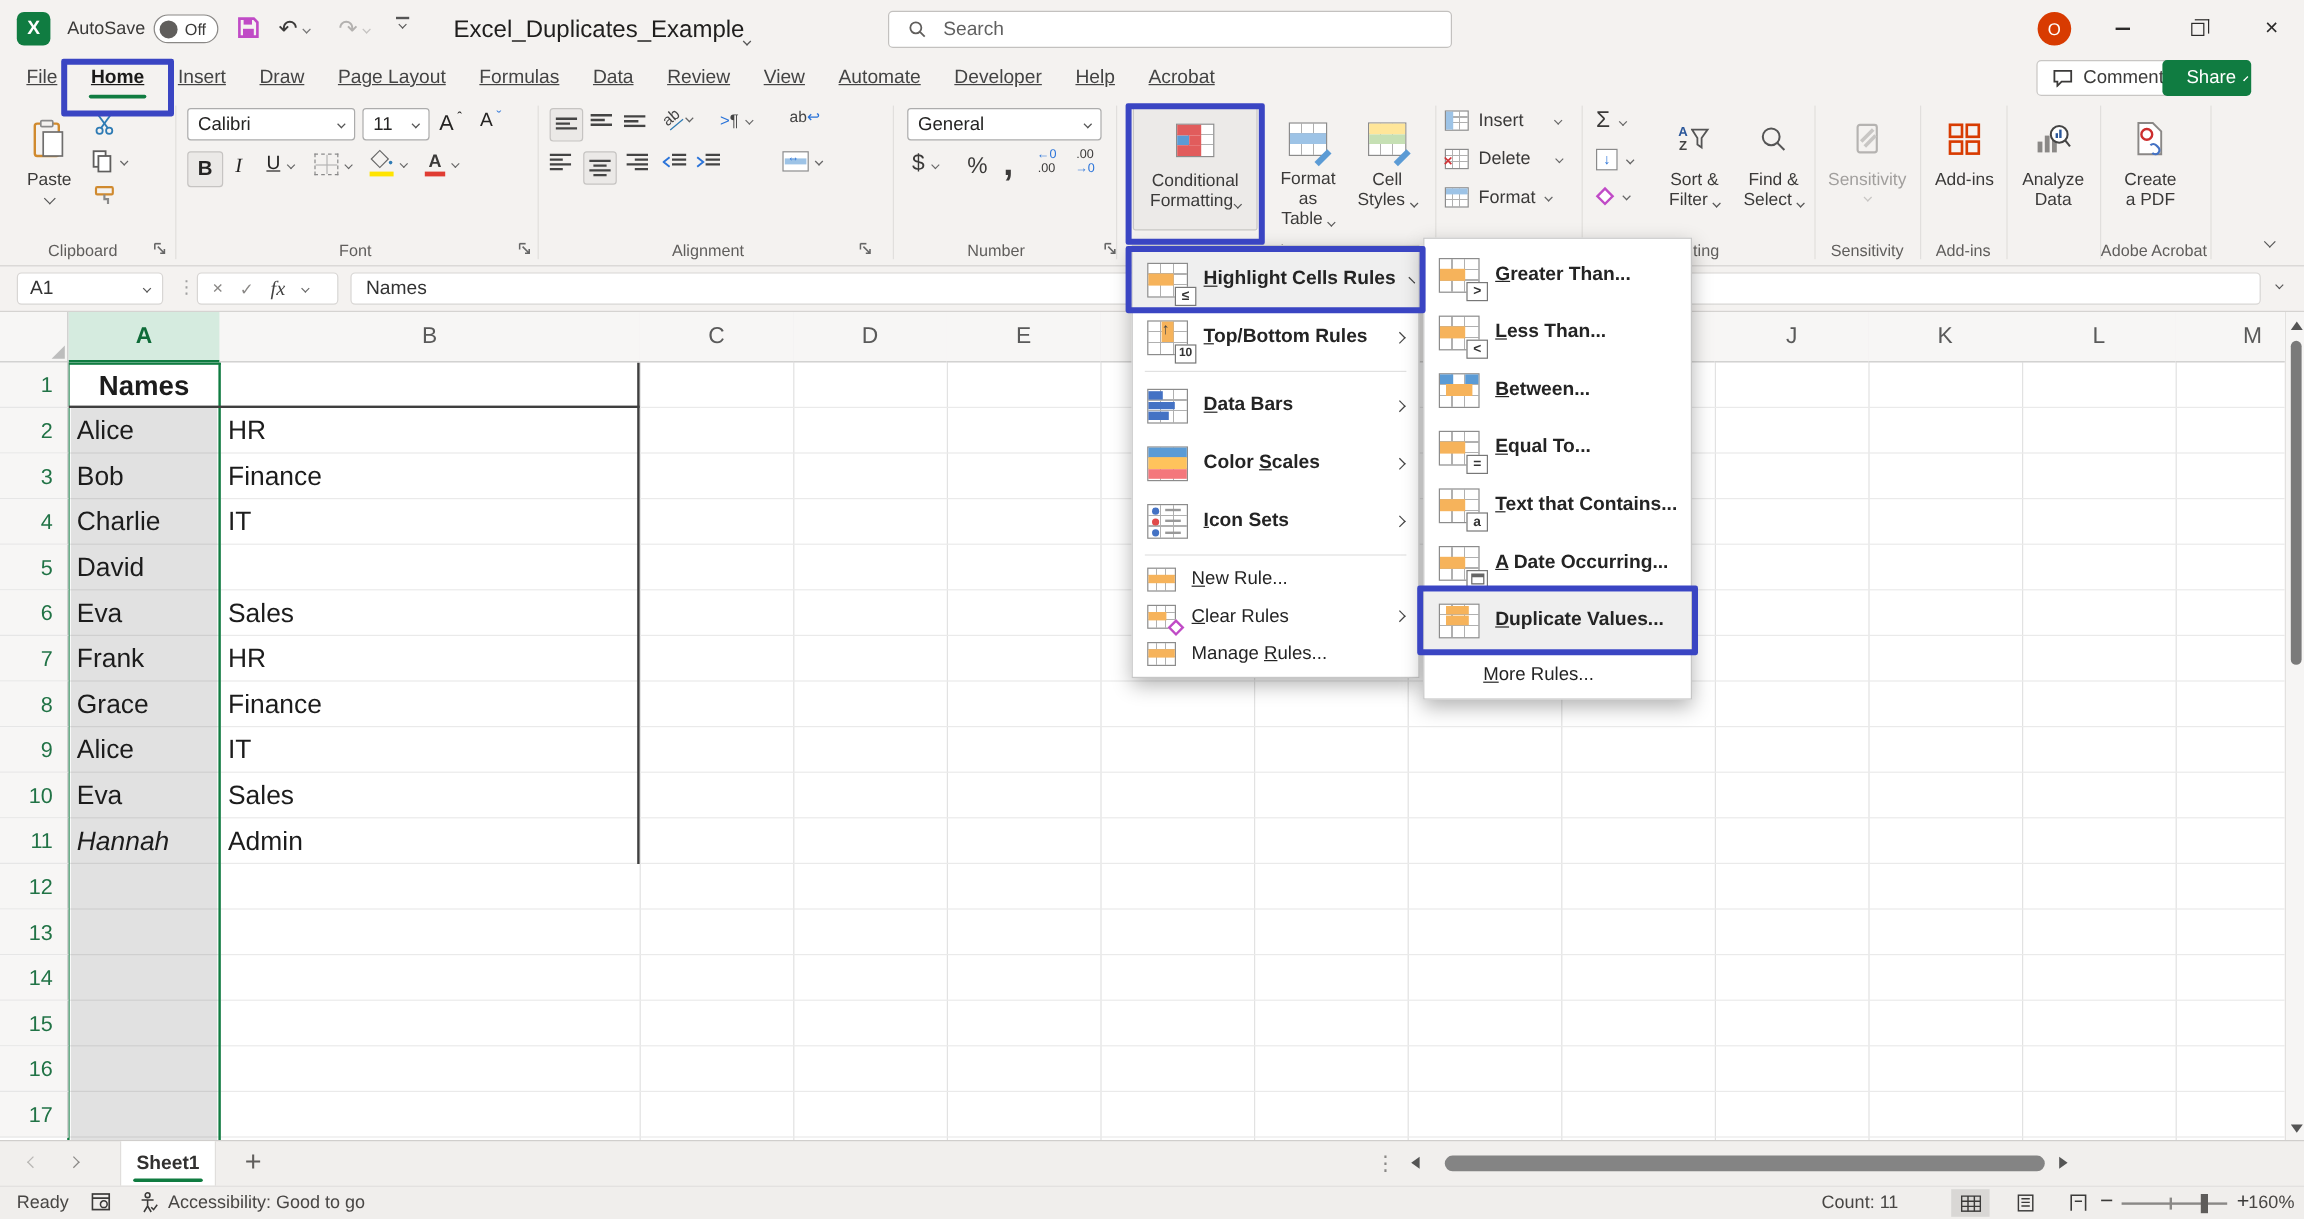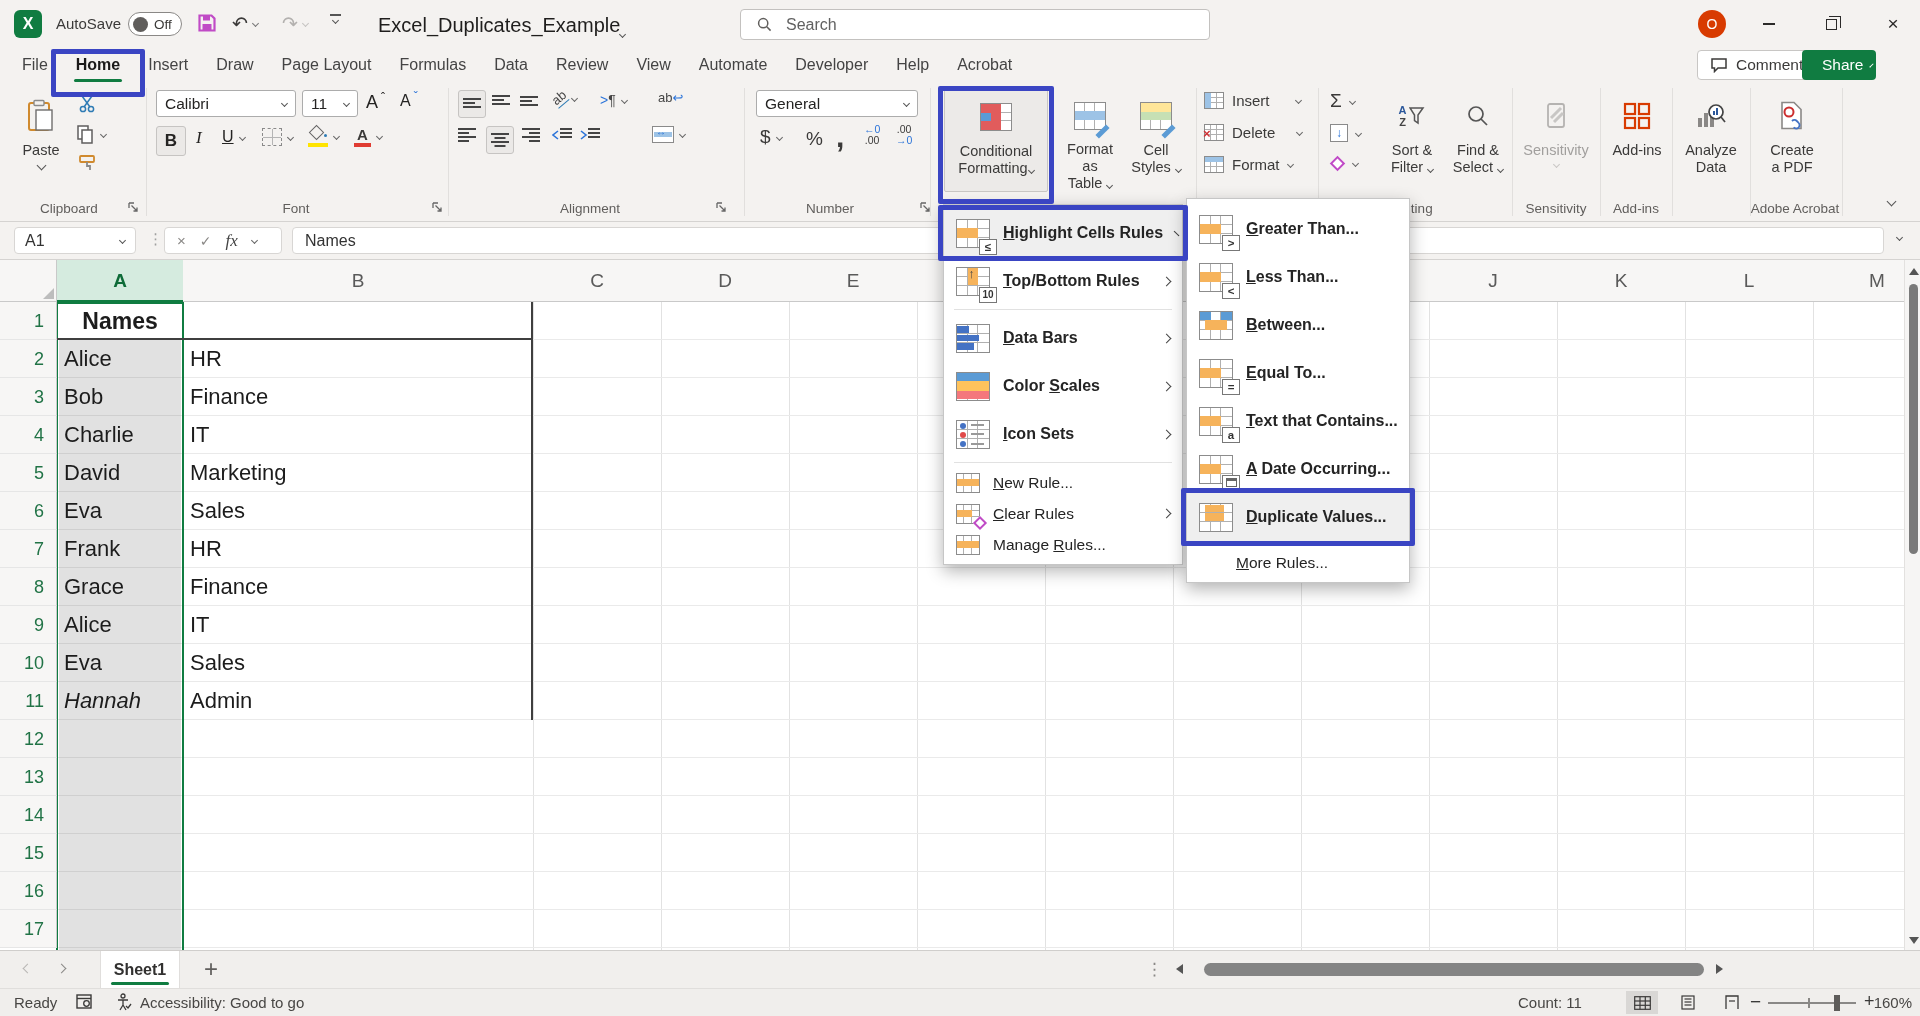--- a/index.html
+++ b/index.html
@@ -34,21 +34,21 @@
   .wbtn { position:absolute; top:8px; width:34px; height:32px; display:flex; align-items:center; justify-content:center; color:#2b2a29; }
   .minbar { width:12px; height:2px; background:#2b2a29; }
   .restico { width:11px; height:11px; border:1.5px solid #2b2a29; position:relative; background:#F4F2F0; }
   .restico:before { content:""; position:absolute; left:2px; top:-4px; width:11px; height:11px;
                     border:1.5px solid #2b2a29; border-bottom:none; border-left:none; }
   .closex { font-size:19px; }
 
   
   .tabrow { position:absolute; left:0; top:48px; width:1920px; height:34px; }
   .rtabs { position:absolute; left:8px; top:0; height:34px; display:flex; }
-  .rtab { padding:0 14px; font-size:16px; color:#444; display:flex; align-items:center; position:relative; }
+  .rtab { padding:0 14px; font-size:16px; color:#444; display:flex; align-items:center; position:relative;text-decoration:underline; }
   .rtab.active { font-weight:600; color:#1b1a19; }
   .rtab.active:after { content:""; position:absolute; left:12px; right:12px; bottom:0px; height:3.5px;
                        background:var(--excel-green,#107C41); border-radius:2px; }
   .pillbtn { position:absolute; top:2px; height:30px; border-radius:4px; display:flex; align-items:center;
              gap:8px; padding:0 12px; font-size:15.5px; }
   #commentsBtn { left:1697px; border:1px solid #c8c6c4; background:#fff; color:#3b3a39; }
   #shareBtn { left:1802px; background:var(--excel-green,#107C41); color:#fff; width:74px; }
 
   
   .ribbon { position:absolute; left:0; top:82px; width:1920px; height:140px; border-bottom:1px solid #d5d3d1; }
@@ -710,21 +710,20 @@
       <div class="rh" style="top: 650px;">17</div>
       <div class="hline" style="top: 687px;"></div>
       <div class="cell hdr" style="left: 57px; width: 126px; top: 42px;">Names</div>
       <div class="cell" style="left: 57px; width: 126px; top: 80px;">Alice</div>
       <div class="cell" style="left: 183px; width: 350px; top: 80px;">HR</div>
       <div class="cell" style="left: 57px; width: 126px; top: 118px;">Bob</div>
       <div class="cell" style="left: 183px; width: 350px; top: 118px;">Finance</div>
       <div class="cell" style="left: 57px; width: 126px; top: 156px;">Charlie</div>
       <div class="cell" style="left: 183px; width: 350px; top: 156px;">IT</div>
       <div class="cell" style="left: 57px; width: 126px; top: 194px;">David</div>
-      <div class="cell" style="left: 183px; width: 350px; top: 194px;">Marketing</div>
       <div class="cell" style="left: 57px; width: 126px; top: 232px;">Eva</div>
       <div class="cell" style="left: 183px; width: 350px; top: 232px;">Sales</div>
       <div class="cell" style="left: 57px; width: 126px; top: 270px;">Frank</div>
       <div class="cell" style="left: 183px; width: 350px; top: 270px;">HR</div>
       <div class="cell" style="left: 57px; width: 126px; top: 308px;">Grace</div>
       <div class="cell" style="left: 183px; width: 350px; top: 308px;">Finance</div>
       <div class="cell" style="left: 57px; width: 126px; top: 346px;">Alice</div>
       <div class="cell" style="left: 183px; width: 350px; top: 346px;">IT</div>
       <div class="cell" style="left: 57px; width: 126px; top: 384px;">Eva</div>
       <div class="cell" style="left: 183px; width: 350px; top: 384px;">Sales</div>

